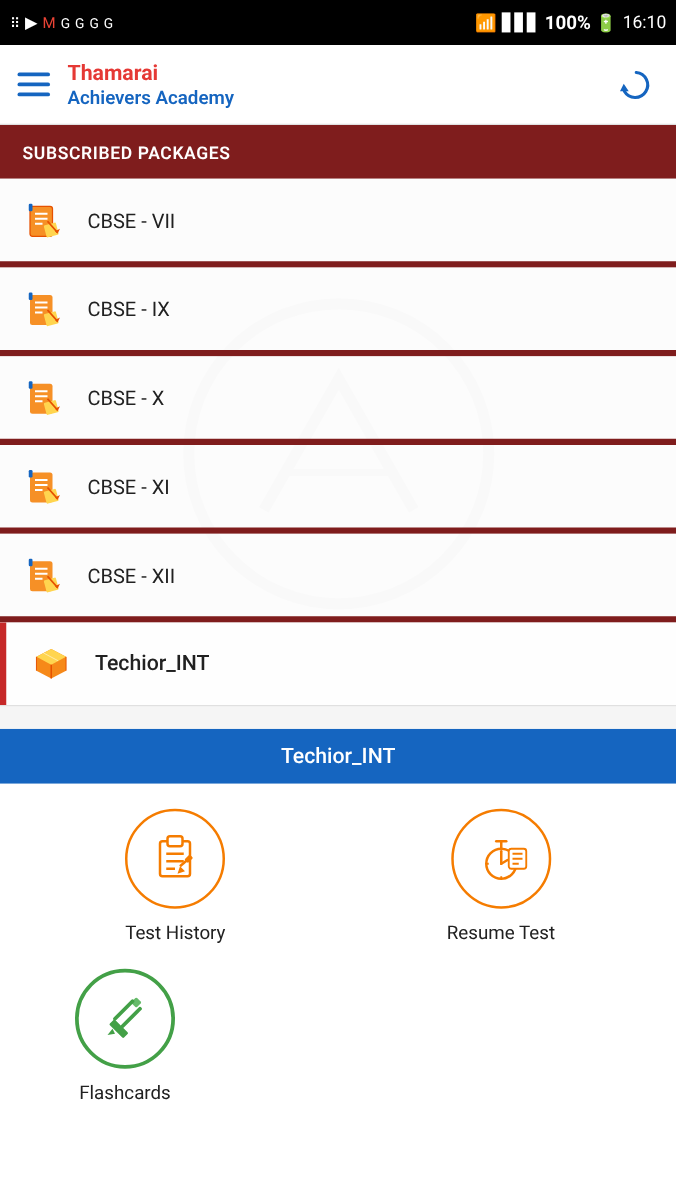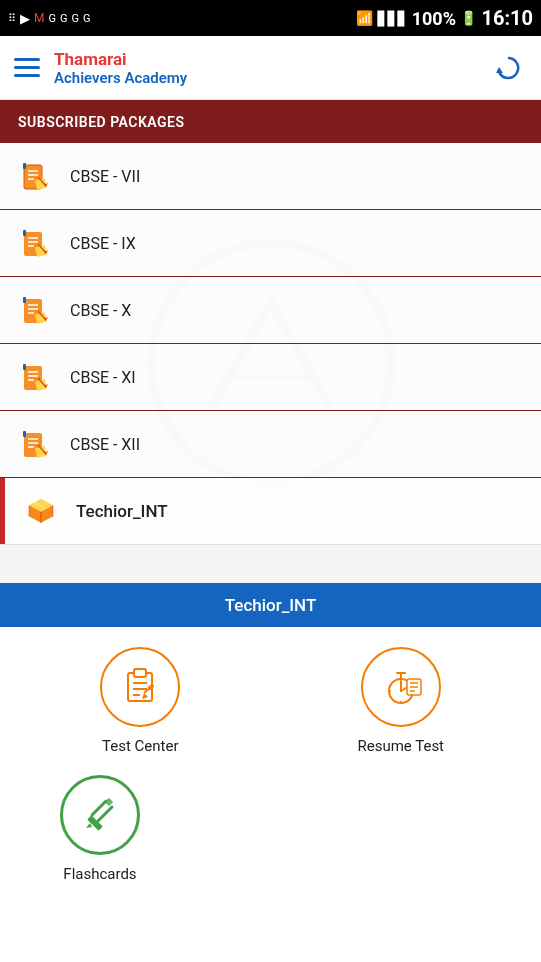--- a/index.html
+++ b/index.html
@@ -125,21 +125,21 @@
     }
     .watermark svg {
       width: 300px;
       height: 300px;
     }
 
     .list-item {
       display: flex;
       align-items: center;
       padding: 14px 18px;
-      border-bottom: 1px solid #7f1d1d;
+      border-bottom: 5px solid #7f1d1d;
       background: rgba(255,255,255,0.7);
       cursor: pointer;
       position: relative;
       z-index: 1;
     }
     .list-icon {
       width: 38px;
       height: 38px;
       margin-right: 14px;
       flex-shrink: 0;
@@ -241,23 +241,23 @@
     <span style="font-size:13px;">▶</span>
     <span style="font-size:12px; color:#ea4335;">M</span>
     <span style="font-size:11px;">G</span>
     <span style="font-size:11px;">G</span>
     <span style="font-size:11px;">G</span>
     <span style="font-size:11px;">G</span>
   </div>
   <div class="status-bar-right">
     <span style="font-size:14px;">📶</span>
     <span style="font-size:13px;">▋▋▋</span>
-    <span style="font-size:18px;">100%</span>
+    <span style="font-size:15px;">100%</span>
     <span style="font-size:14px;">🔋</span>
-    <span style="font-size:20px;font-weight:bold;">16:10</span>
+    <span style="font-size:14px;font-weight:normal;">16:10</span>
   </div>
 </div>
 
 <div class="app-bar">
   <div class="app-bar-left">
     <div class="hamburger">
       <span></span>
       <span></span>
       <span></span>
     </div>
@@ -405,21 +405,21 @@
           <rect x="16" y="4" width="12" height="8" rx="2" stroke="#f57c00" stroke-width="2" fill="#fff"></rect>
           <line x1="15" y1="18" x2="29" y2="18" stroke="#f57c00" stroke-width="2"></line>
           <line x1="15" y1="24" x2="29" y2="24" stroke="#f57c00" stroke-width="2"></line>
           <line x1="15" y1="30" x2="22" y2="30" stroke="#f57c00" stroke-width="2"></line>
 
           <line x1="26" y1="28" x2="33" y2="22" stroke="#f57c00" stroke-width="2"></line>
           <polygon points="26,28 24,34 30,32" fill="#f57c00"></polygon>
           <rect x="31" y="19" width="4" height="6" rx="1" fill="#f57c00" transform="rotate(45 33 22)"></rect>
         </svg>
       </div>
-      <span class="action-label">Test Center</span>
+      <span class="action-label">Test History</span>
     </div>
 
 
     <div class="action-item">
       <div class="action-circle">
         <svg width="44" height="44" viewBox="0 0 44 44" fill="none">
 
           <circle cx="22" cy="26" r="12" stroke="#f57c00" stroke-width="2" fill="none"></circle>
           <line x1="22" y1="16" x2="22" y2="26" stroke="#f57c00" stroke-width="2" stroke-linecap="round"></line>
           <line x1="22" y1="26" x2="27" y2="23" stroke="#f57c00" stroke-width="2" stroke-linecap="round"></line>

